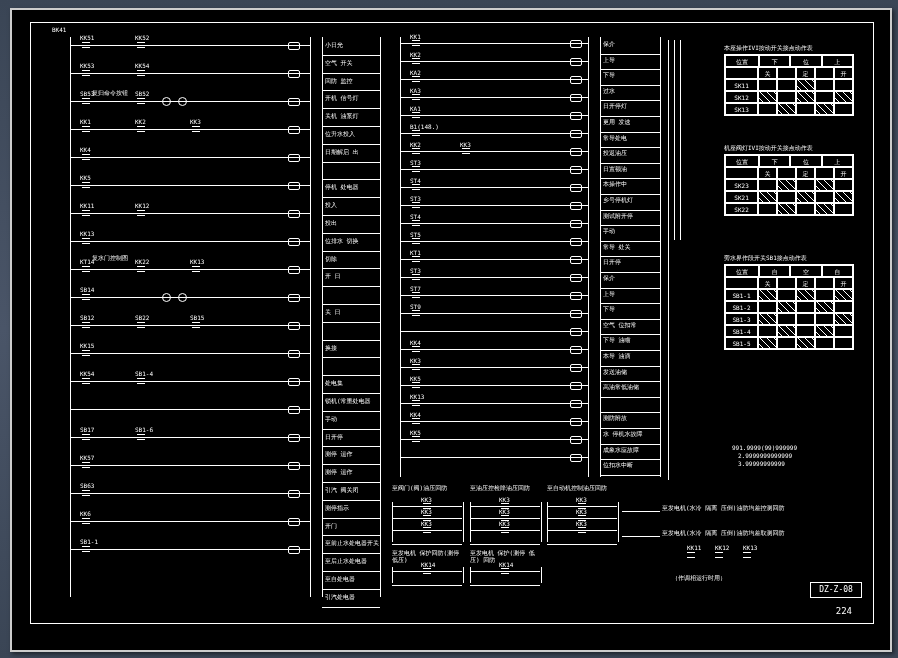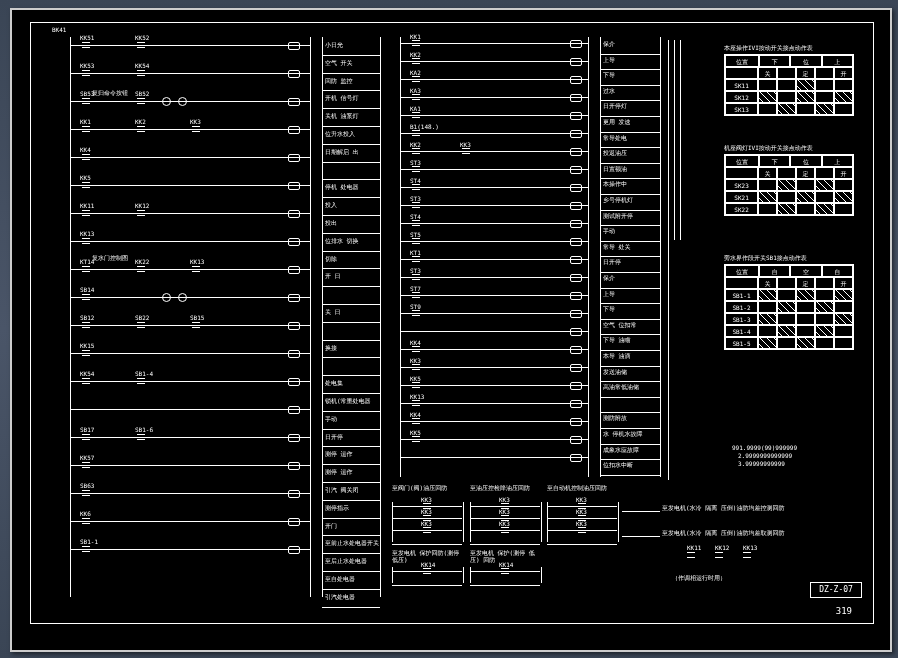--- a/index.html
+++ b/index.html
@@ -699,16 +699,16 @@
             <div class="tcell" style="width: 18.6px;"></div>
             <div class="tcell" style="width: 18.6px;"></div>
           </div>
         </div>
       </div>
 
     <div class="desc" style="left:700px;top:420px;font-size:6px">991.9999(99)999999</div>
     <div class="desc" style="left:706px;top:428px;font-size:6px">2.9999999999999</div>
     <div class="desc" style="left:706px;top:436px;font-size:6px">3.99999999999</div>
 
-    <div class="dwgno">DZ-Z-07</div>
-    <div class="pg">319</div>
+    <div class="dwgno">DZ-Z-08</div>
+    <div class="pg">224</div>
   </div>
 </div>
 
 </body></html>

